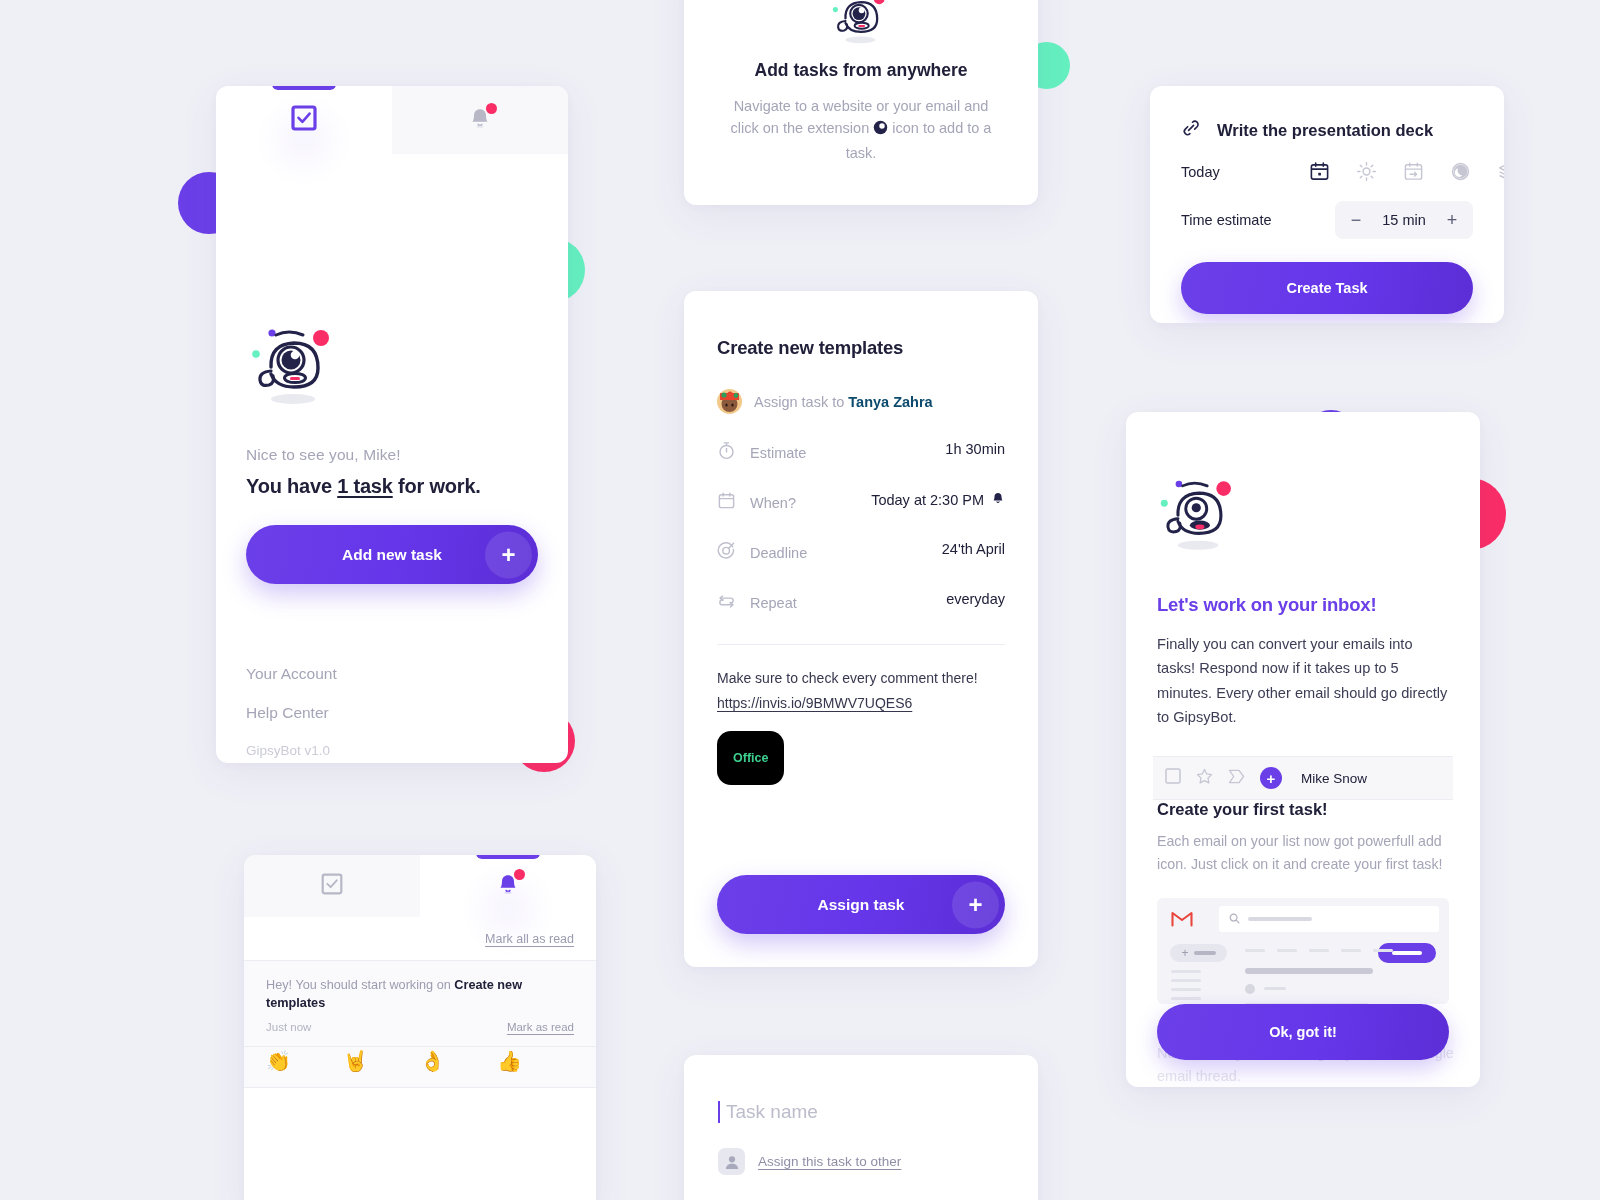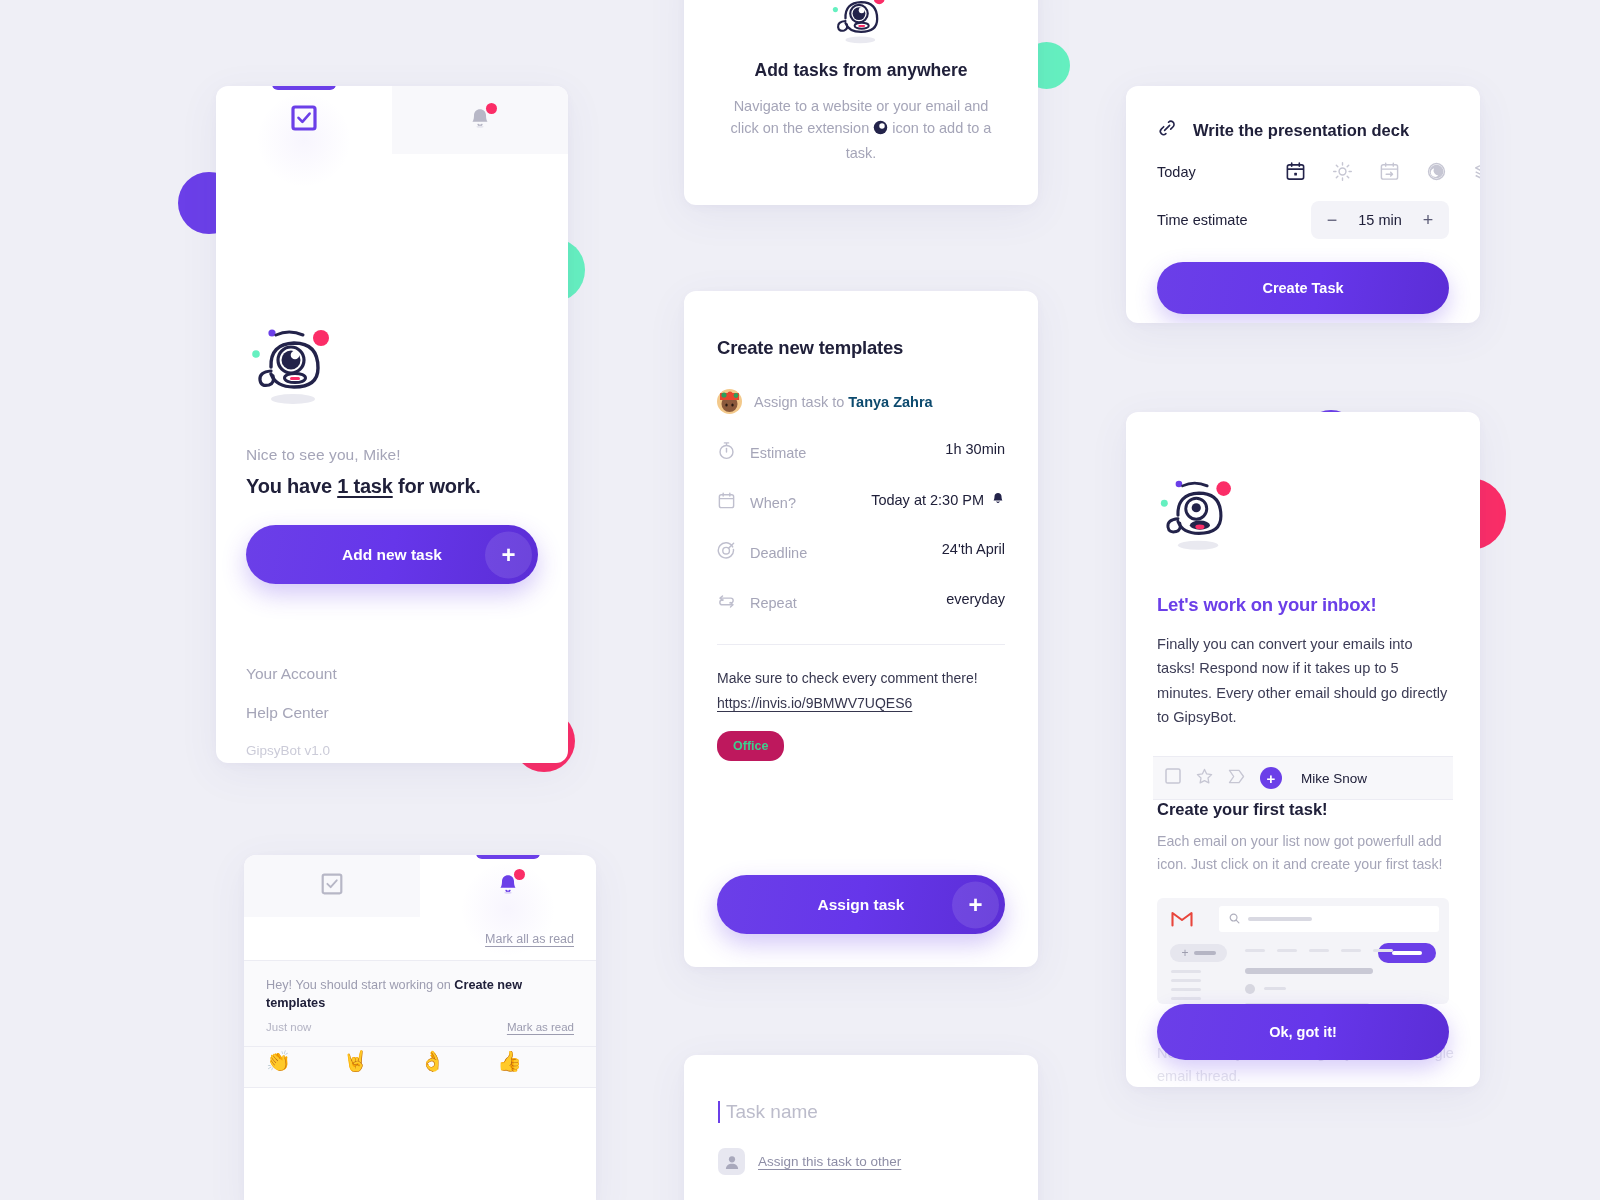--- a/index.html
+++ b/index.html
@@ -129,43 +129,43 @@
   .meta-left { display: flex; align-items: center; gap: 14px; }
   .meta-label { font-size: 14.5px; color: #A5A5B8; }
   .meta-val { font-size: 14.5px; color: #20203A; display: flex; align-items: center; gap: 7px; }
   .divider { height: 1px; background: #ECECF3; margin-top: 30px; }
   .note { font-size: 14px; color: #36364E; margin-top: 22px; line-height: 1.6; }
   .note-link {
     display: inline-block; margin-top: 6px; font-size: 14px; color: #36364E;
     text-decoration: underline; text-underline-offset: 3px; cursor: pointer;
   }
   .tag {
-    display: inline-block; margin-top: 19px; padding: 8px 16px;
-    background: #be185d; color: #3ECF8E; border-radius: 14px;
+    display: inline-block; margin-top: 19px; padding: 20px 16px;
+    background: #000000; color: #3ECF8E; border-radius: 14px;
     font-size: 12.5px; font-weight: 600;
   }
 
   
   #taskname-card { left: 684px; top: 1055px; width: 354px; height: 180px; }
   .tn-inner { padding: 46px 34px 0; }
   .tn-field { display: flex; align-items: center; gap: 6px; }
   .caret { width: 2px; height: 22px; background: #6B3FE8; }
   .tn-placeholder { font-size: 19px; color: #BCBCCB; }
   .tn-assign { display: flex; align-items: center; gap: 13px; margin-top: 25px; }
   .tn-avatar {
     width: 27px; height: 27px; border-radius: 7px; background: #E7E7F0;
     display: flex; align-items: center; justify-content: center; flex: none;
   }
   .tn-link {
     font-size: 13.5px; color: #8E8EA6; text-decoration: underline;
     text-underline-offset: 3px; cursor: pointer;
   }
 
   
-  #deck-card { left: 1126px; top: 86px; width: 354px; height: 237px; }
+  #deck-card { left: 1150px; top: 86px; width: 354px; height: 237px; }
   .deck-inner { padding: 32px 31px 0; }
   .deck-title-row { display: flex; align-items: center; gap: 16px; }
   .deck-title { font-size: 16.5px; font-weight: bold; color: #20203A; }
   .deck-row { display: flex; align-items: center; margin-top: 19px; }
   .deck-label { font-size: 14.5px; color: #20203A; width: 128px; flex: none; }
   .deck-icons { display: flex; align-items: center; gap: 26px; }
   .deck-icon { cursor: pointer; line-height: 0; }
   .stepper {
     display: flex; align-items: center; background: #F3F3F8;
     border-radius: 8px; height: 38px; padding: 0 4px; margin-left: auto;

